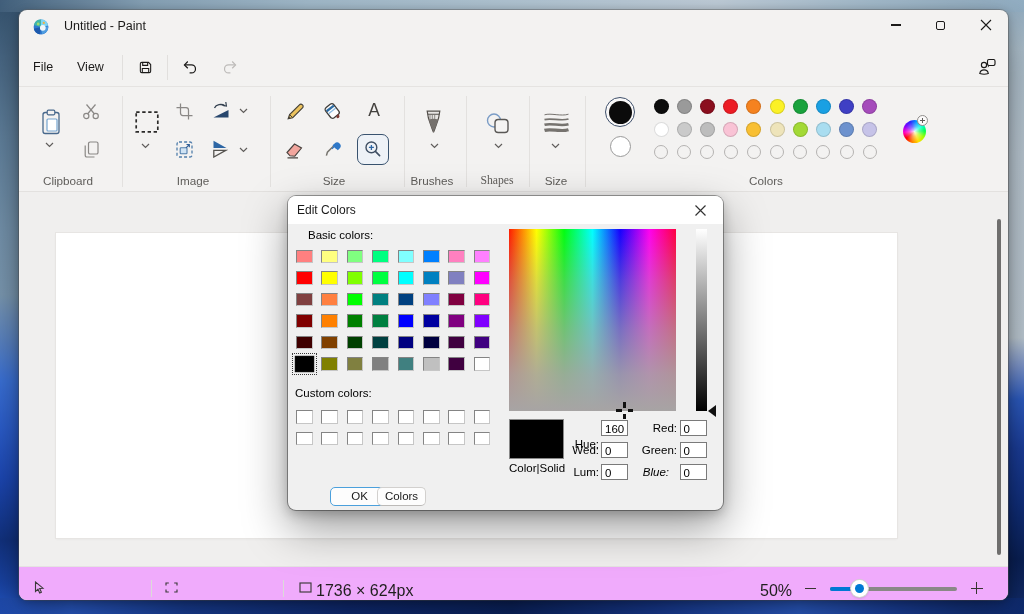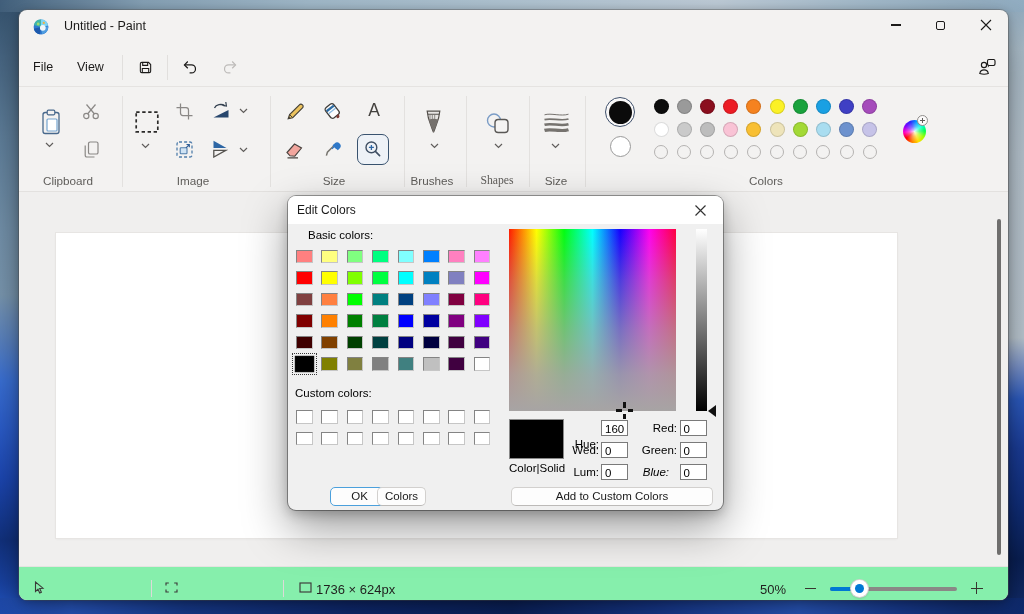--- a/index.html
+++ b/index.html
@@ -60,21 +60,21 @@
   .wheel-plus:after { content:""; position:absolute; left:4px; top:2px; width:1px; height:5px; background:#5f5d5a; }
   .zoom-btn { position:absolute; left:338px; top:46.5px; width:32px; height:31px; border:1.3px solid #39536f; border-radius:7px; background:#eef2f7; }
 
   
   .canvas-area { position:absolute; left:0; top:182px; width:100%; height:374px; background:#f0efee; }
   .canvas { position:absolute; left:37px; top:41px; width:841px; height:305px; background:#ffffff; box-shadow:0 0 0 1px #e7e5e3, 0 1px 3px rgba(0,0,0,.06); }
   .handle { position:absolute; width:7px; height:7px; background:#ffffff; border:1px solid #6e6e6e; }
   .vscroll { position:absolute; left:978px; top:27px; width:3.5px; height:336px; background:#6f6e6d; border-radius:2px; }
 
   
-  .statusbar { position:absolute; left:0; top:556px; width:100%; height:34px; background:#86efac; border-top:1px solid #e5e3e1; font-size:13px; color:#201f1e; }
+  .statusbar { position:absolute; left:0; top:556px; width:100%; height:34px; background:#f0abfc; border-top:1px solid #e5e3e1; font-size:16px; color:#201f1e; }
   .sb-sep { position:absolute; top:13px; width:1px; height:17px; background:#dcdad8; }
   .sb-text { position:absolute; top:15px; white-space:nowrap; }
   .slider-track { position:absolute; left:811px; top:20px; width:127px; height:3.6px; border-radius:2px; background:#8a8886; }
   .slider-fill { position:absolute; left:811px; top:19.5px; width:24px; height:4.6px; border-radius:2.3px; }
   .slider-thumb { position:absolute; left:832px; top:13px; width:17px; height:17px; border-radius:50%; background:#ffffff; box-shadow:0 0 0 1px #d5d3d1, 0 1px 2.5px rgba(0,0,0,.22); display:flex; align-items:center; justify-content:center; }
   .slider-thumb-dot { width:9px; height:9px; border-radius:50%; }
   .glyph-minus { position:absolute; left:786px; top:20.5px; width:11px; height:1.6px; background:#37352f; }
   .glyph-plus-h { position:absolute; left:951.5px; top:20.5px; width:12px; height:1.6px; background:#37352f; }
   .glyph-plus-v { position:absolute; left:956.7px; top:15.3px; width:1.6px; height:12px; background:#37352f; }
 
@@ -533,15 +533,14 @@
     <span class="fld-label" style="left:251px; top:270px;">Lum:</span>
     <span class="fld-box" style="left:313px; top:268px;">0</span>
 
     <span class="fld-label" style="left:329px; top:226px;">Red:</span>
     <span class="fld-box" style="left:391.5px; top:224px;">0</span>
     <span class="fld-label" style="left:329px; top:248px;">Green:</span>
     <span class="fld-box" style="left:391.5px; top:246px;">0</span>
     <span class="fld-label" style="left:321px; top:270px;font-style:italic;">Blue:</span>
     <span class="fld-box" style="left:391.5px; top:268px;">0</span>
 
-    <div class="dlg-btn" style="left:223px; top:291px; width:202px; height:18.5px;">Add to Custom Colors</div>
   </div>
 </div>
 
 </body></html>

